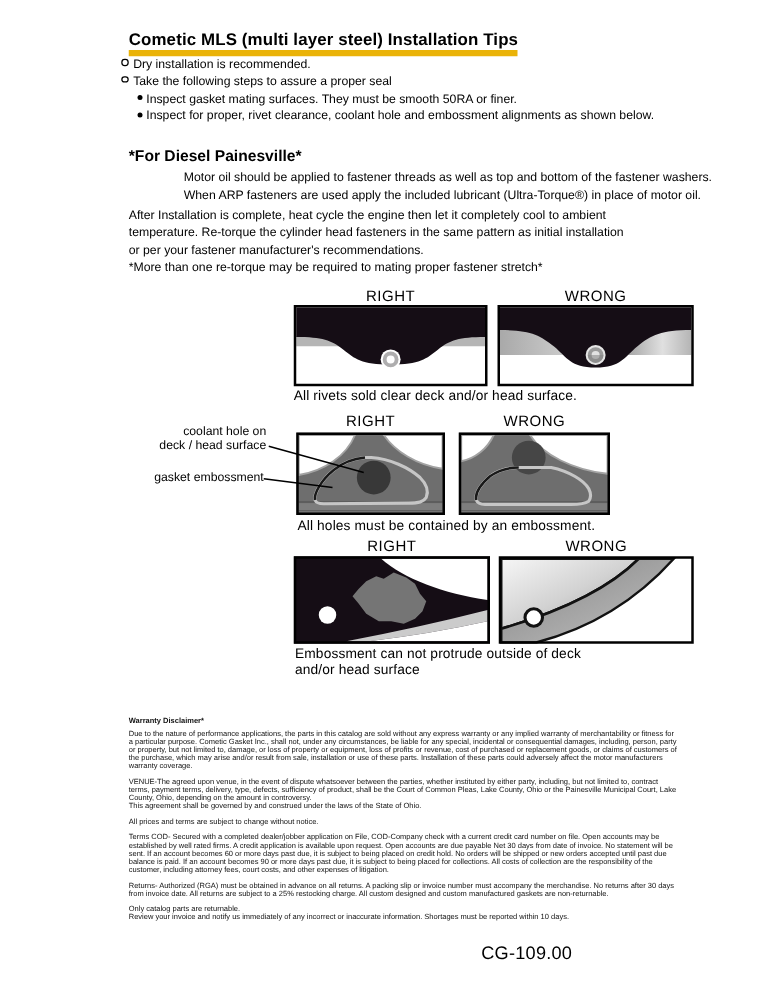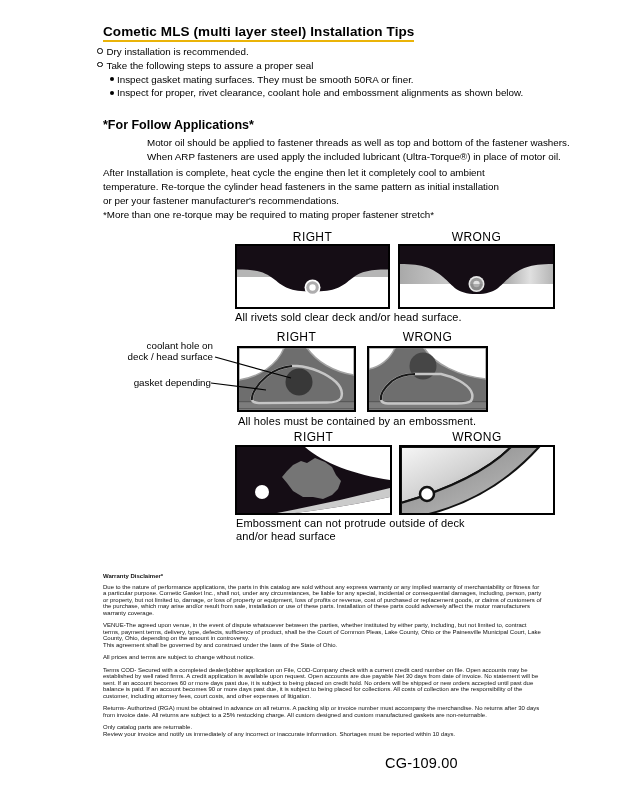--- a/index.html
+++ b/index.html
@@ -3,21 +3,21 @@
 <meta charset="utf-8">
 <style>
   html,body{margin:0;padding:0;background:#fff;}
   .page{
     position:relative;width:618px;height:800px;background:#ffffff;overflow:hidden;
     font-family:"Liberation Sans","DejaVu Sans",sans-serif;color:#000;
   }
   .abs{position:absolute;}
   .doc-title{
     left:103px;top:24px;font-size:13.5px;font-weight:bold;
-    border-bottom:2px solid #eab308;padding-bottom:1px;letter-spacing:0.1px;
+    border-bottom:5px solid #eab308;padding-bottom:1px;letter-spacing:0.1px;
   }
   .bullets{left:97px;top:45px;width:475px;font-size:9.8px;line-height:13.8px;}
   .bullet-line{white-space:nowrap;}
   .ring{
     display:inline-block;width:3.5px;height:3.5px;border:1px solid #000;border-radius:50%;
     margin-right:4px;vertical-align:1.5px;
   }
   .sub{margin-left:13px;}
   .disc{
     display:inline-block;width:4px;height:4px;background:#000;border-radius:50%;
@@ -48,21 +48,21 @@
 
   <div class="abs doc-title">Cometic MLS (multi layer steel) Installation Tips</div>
 
   <div class="abs bullets">
     <div class="bullet-line"><span class="ring"></span><span>Dry installation is recommended.</span></div>
     <div class="bullet-line"><span class="ring"></span><span>Take the following steps to assure a proper seal</span></div>
     <div class="bullet-line sub"><span class="disc"></span><span>Inspect gasket mating surfaces.  They must be smooth 50RA or finer.</span></div>
     <div class="bullet-line sub"><span class="disc"></span><span>Inspect for proper, rivet clearance, coolant hole and embossment alignments as shown below.</span></div>
   </div>
 
-  <div class="abs diesel-heading">*For Follow Applications*</div>
+  <div class="abs diesel-heading">*For Diesel Painesville*</div>
   <div class="abs body-para p1">Motor oil should be applied to fastener threads as well as top and bottom of the fastener washers.
 When ARP fasteners are used apply the included lubricant (Ultra-Torque®) in place of motor oil.</div>
   <div class="abs body-para p2">After Installation is complete, heat cycle the engine then let it completely cool to ambient
 temperature. Re-torque the cylinder head fasteners in the same pattern as initial installation
 or per your fastener manufacturer's recommendations.</div>
   <div class="abs body-para note">*More than one re-torque may be required to mating proper fastener stretch*</div>
 
   <div class="abs rw-label" style="left:235px;top:230px;width:155px;">RIGHT</div>
   <div class="abs rw-label" style="left:398px;top:230px;width:157px;">WRONG</div>
 
@@ -96,21 +96,21 @@
     <rect x="0" y="0" width="157" height="65" fill="none" stroke="#000" stroke-width="4"></rect>
   </svg>
 
   <div class="abs caption" style="left:235px;top:311px;">All rivets sold clear deck and/or head surface.</div>
 
   <div class="abs rw-label" style="left:237px;top:330px;width:119px;">RIGHT</div>
   <div class="abs rw-label" style="left:367px;top:330px;width:121px;">WRONG</div>
 
   <div class="abs pointer-label" style="left:108px;top:340px;width:105px;">coolant hole on
 deck / head surface</div>
-  <div class="abs pointer-label" style="left:108px;top:377px;width:103px;">gasket depending</div>
+  <div class="abs pointer-label" style="left:108px;top:377px;width:103px;">gasket embossment</div>
 
   <svg class="abs diagram" style="left:237px;top:346px;" width="119" height="66" viewBox="0 0 119 66">
     <rect width="119" height="66" fill="#6e6e6e"></rect>
     <path d="M2,2 H47 C40,19 22,31 2,34 Z" fill="#ffffff" stroke="#a3a3a3" stroke-width="1.5"></path>
     <path d="M70,2 H117 V29 C96,26 79,15 70,2 Z" fill="#ffffff" stroke="#a3a3a3" stroke-width="1.5"></path>
     <line x1="2" y1="55.5" x2="117" y2="55.5" stroke="#595959" stroke-width="1.2"></line>
     <rect x="2" y="56.5" width="115" height="7.5" fill="#7d7d7d"></rect>
     <line x1="2" y1="62.5" x2="117" y2="62.5" stroke="#606060" stroke-width="1"></line>
     <path d="M15,54 C14,49 20,38 30,30 C36,25 45,21 55,20 L60,20 C75,21 90,28 99,36 C104,41 106,47 104,52 C102,55.5 98,56.5 90,56.5 L22,57 C17,57 15.8,56 15,54 Z" fill="none" stroke="#c6c6c6" stroke-width="2.5"></path>
     <path d="M15,54 C14,49 20,38 30,30 C36,25 45,21 55,20" fill="none" stroke="#191919" stroke-width="2"></path>

